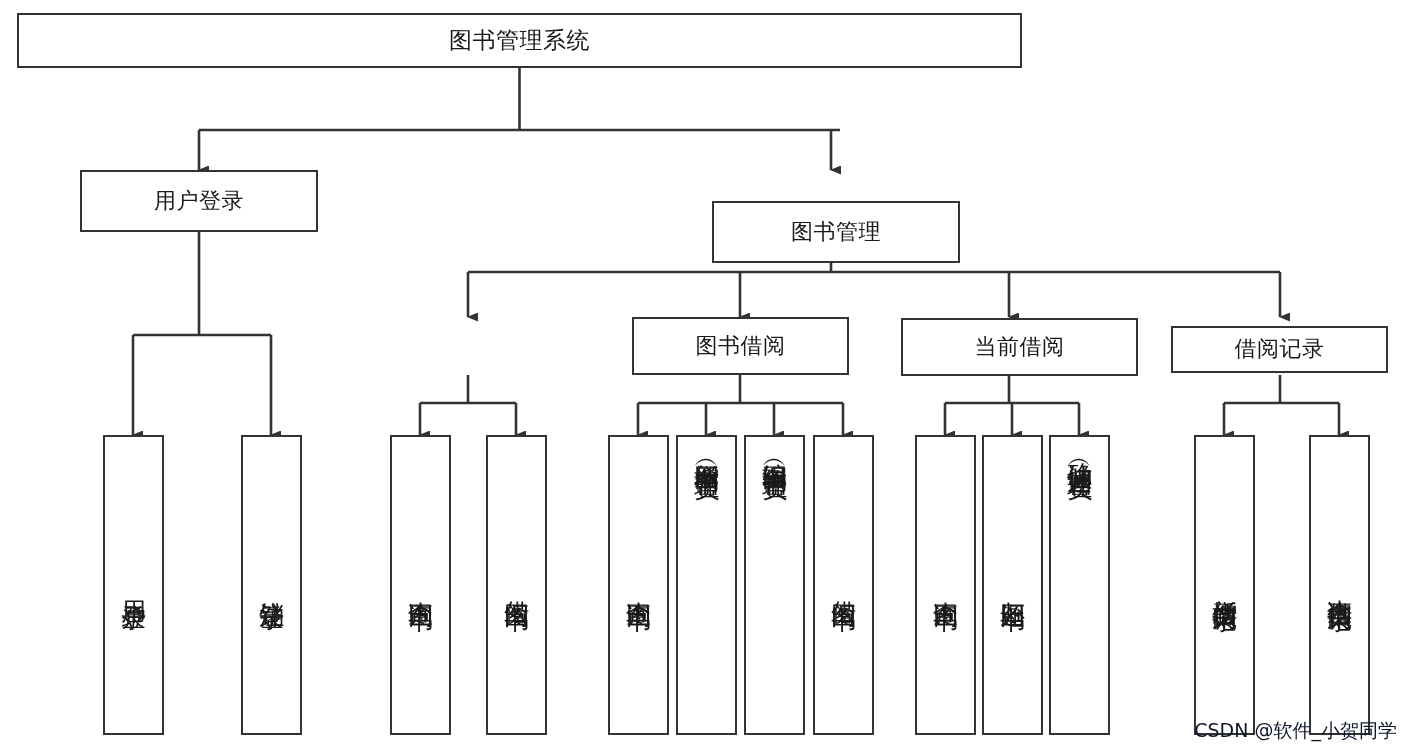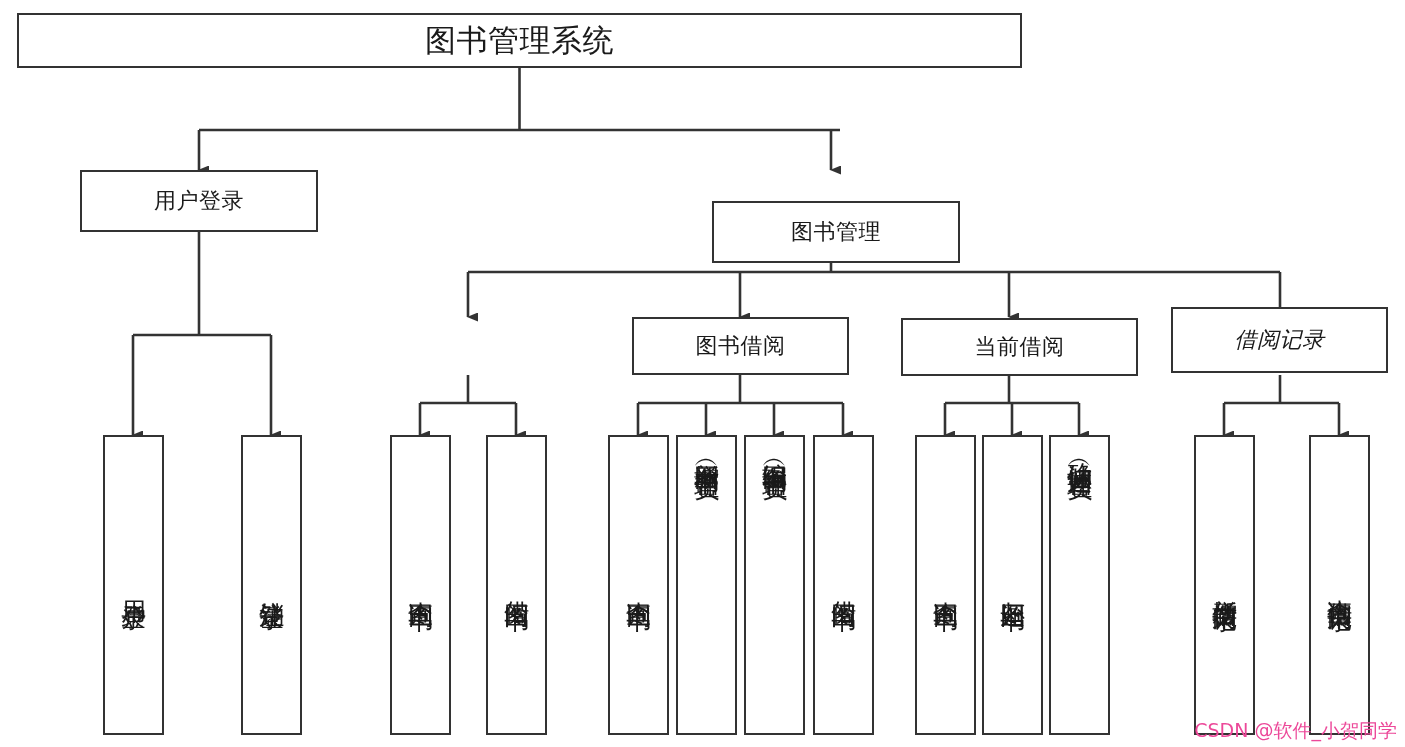--- a/index.html
+++ b/index.html
@@ -37,21 +37,21 @@
     color: #1a1a1a;
     z-index: 2;
   }
   .node-label {
     display: block;
     line-height: 1.12;
     letter-spacing: 0.5px;
     white-space: nowrap;
   }
   .root .node-label {
-    font-size: 31px;
+    font-size: 23px;
   }
   .branch .node-label {
     font-size: 22px;
   }
   .leaf {
     align-items: flex-start;
     justify-content: center;
     padding-top: 6px;
   }
   .leaf .node-label {
@@ -63,21 +63,21 @@
   }
   .leaf.align-mid {
     align-items: center;
     padding-top: 0;
   }
   #watermark {
     position: absolute;
     right: 8px;
     bottom: 3px;
     font-size: 19px;
-    color: #ec4899;
+    color: #0f172a;
     z-index: 5;
     white-space: nowrap;
     font-family: "DejaVu Sans", "Liberation Sans", sans-serif;
   }
 </style>
 </head>
 <body>
 
 <div id="canvas">
 
@@ -141,21 +141,21 @@
   <div class="node branch" style="left:712px; top:170px; width:248px; height:62px;margin-top:31px;">
     <span class="node-label">图书管理</span>
   </div>
 
   <div class="node branch" style="left:632px; top:317px; width:217px; height:58px;text-align:right;">
     <span class="node-label">图书借阅</span>
   </div>
   <div class="node branch" style="left:901px; top:318px; width:237px; height:58px;text-align:center;">
     <span class="node-label">当前借阅</span>
   </div>
-  <div class="node branch" style="left:1171px; top:307px; width:217px; height:66px;font-style:italic;">
+  <div class="node branch" style="left:1171px; top:326px; width:217px; height:47px;">
     <span class="node-label">借阅记录</span>
   </div>
 
   <div class="node leaf align-mid" style="left:103px; top:435px; width:61px; height:300px;">
     <span class="node-label">用户登录</span>
   </div>
   <div class="node leaf align-mid" style="left:241px; top:435px; width:61px; height:300px;">
     <span class="node-label">注销登录</span>
   </div>
 

